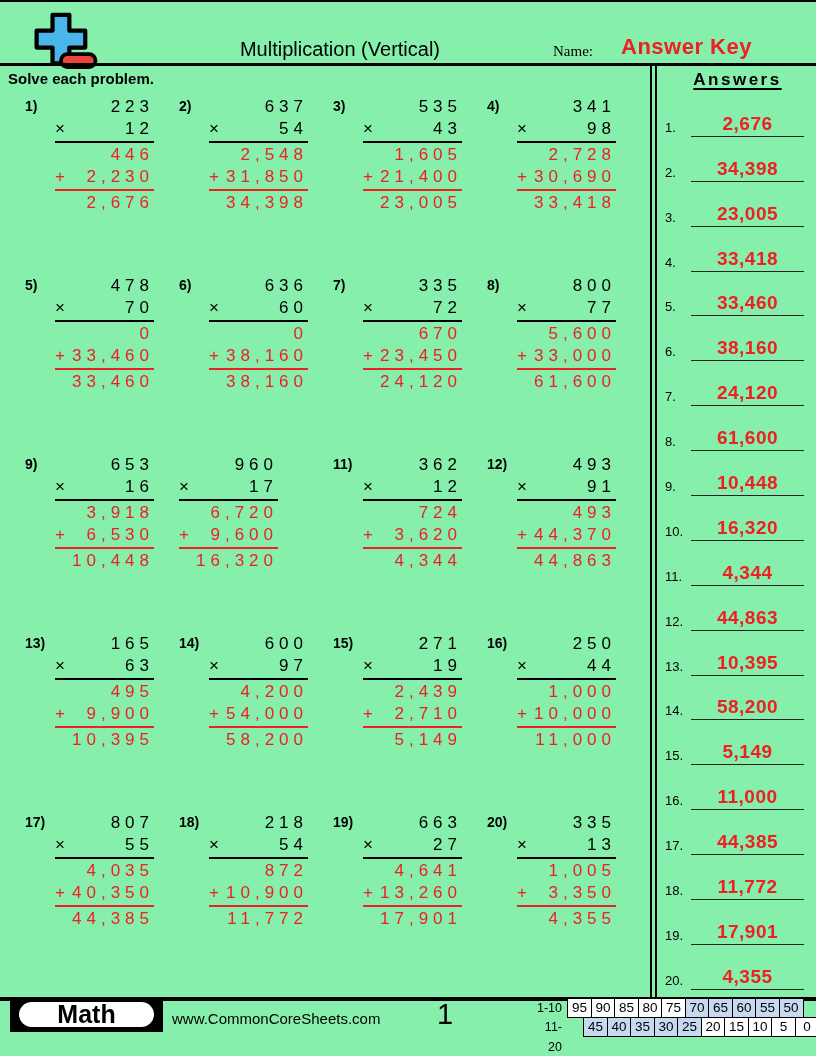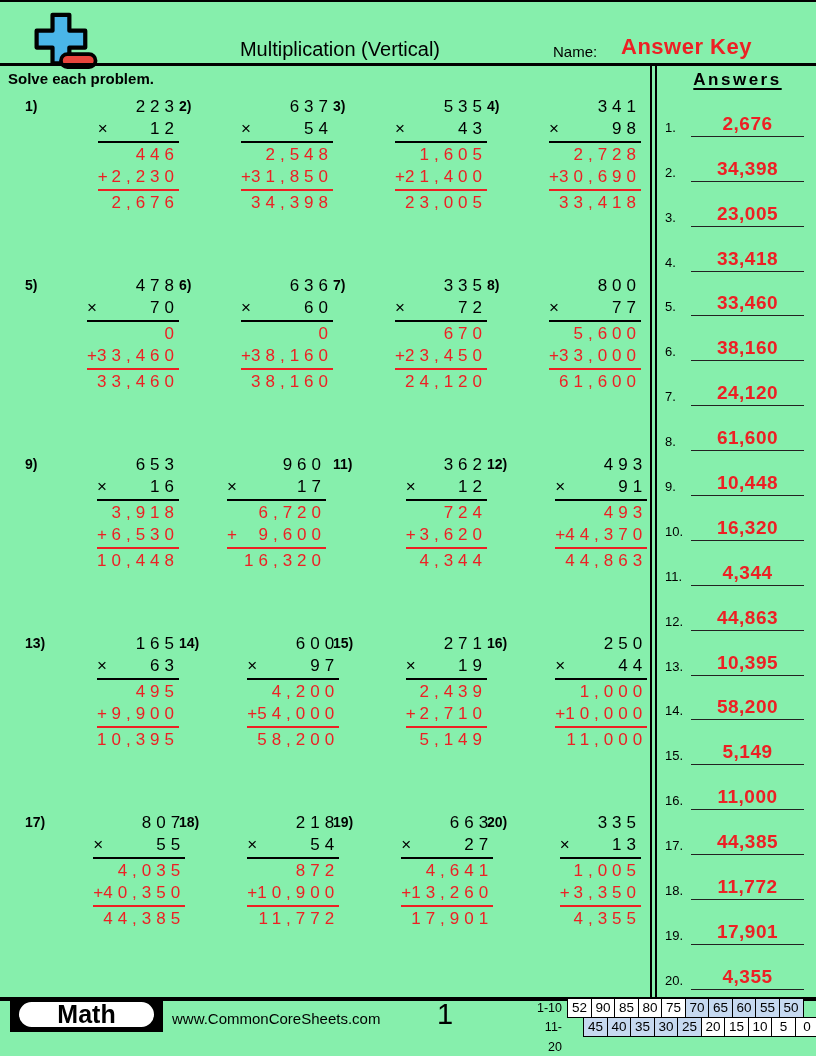--- a/index.html
+++ b/index.html
@@ -6,33 +6,33 @@
   .page {
     position:relative; width:816px; height:1056px; background:#86efac;
     font-family:"Liberation Sans","DejaVu Sans",sans-serif; color:#000;
     overflow:hidden; margin:0 auto;
   }
   .top-rule { position:absolute; left:0; top:0; width:100%; height:2px; background:#000; }
 
   
   .logo { position:absolute; left:20px; top:12px; width:80px; height:58px; }
   .title { position:absolute; left:222px; top:38px; width:236px; text-align:center; font-size:20px; }
-  .name-label { position:absolute; left:553px; top:43px; font-size:15px; }
+  .name-label { position:absolute; left:553px; top:43px; font-size:15px;font-family:Liberation Serif, serif; }
   .answer-key { position:absolute; left:621px; top:34px; font-size:22px; font-weight:bold; color:var(--accent-red); letter-spacing:0.5px; }
   .header-rule { position:absolute; left:0; top:63px; width:100%; height:3px; background:#000; }
   .instruction { position:absolute; left:8px; top:70px; font-size:15px; font-weight:bold; }
 
   
   .problems {
     position:absolute; left:25px; top:96px; width:618px;
     display:grid; grid-template-columns:repeat(4,154px); grid-auto-rows:179px;
   }
   .problem { display:flex; }
   .pnum { width:30px; font-size:14px; font-weight:bold; padding-top:2px; }
-  .work { width:99px; font-size:17px;margin-left:48px; }
+  .work { width:99px; font-size:17px; }
   .row { text-align:right; letter-spacing:5px; line-height:21px; margin-bottom:1px; }
   .mult-row, .plus-row { display:flex; justify-content:space-between; }
   .times, .plus { letter-spacing:0; }
   .mult-row { border-bottom:2.5px solid #000; padding-bottom:2px; }
   .red { color:var(--accent-red); }
   .plus-row { border-bottom:2.5px solid var(--accent-red); padding-bottom:2px; }
 
   
   .vline { position:absolute; left:650px; top:64px; height:933px; width:3px;
            border-left:2px solid #000; border-right:2px solid #000; }
@@ -530,21 +530,21 @@
   <div class="footer-rule"></div>
   <div class="badge">
     <span class="badge-pill">Math</span>
   </div>
   <div class="website">www.CommonCoreSheets.com</div>
   <div class="pageno">1</div>
   <div class="grading">
     <div class="grow">
       <span class="glabel">1-10</span>
 
-        <span class="gcell">52</span>
+        <span class="gcell">95</span>
 
         <span class="gcell">90</span>
 
         <span class="gcell">85</span>
 
         <span class="gcell">80</span>
 
         <span class="gcell">75</span>
 
         <span class="gcell shaded">70</span>

